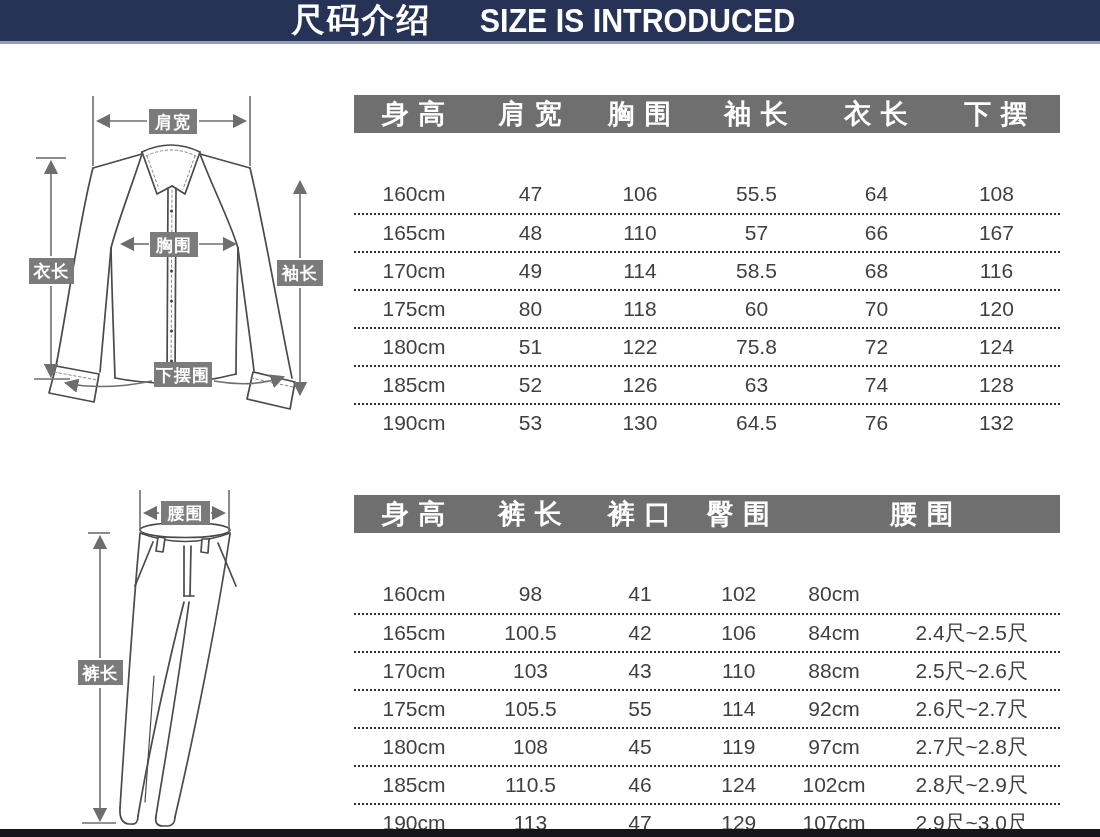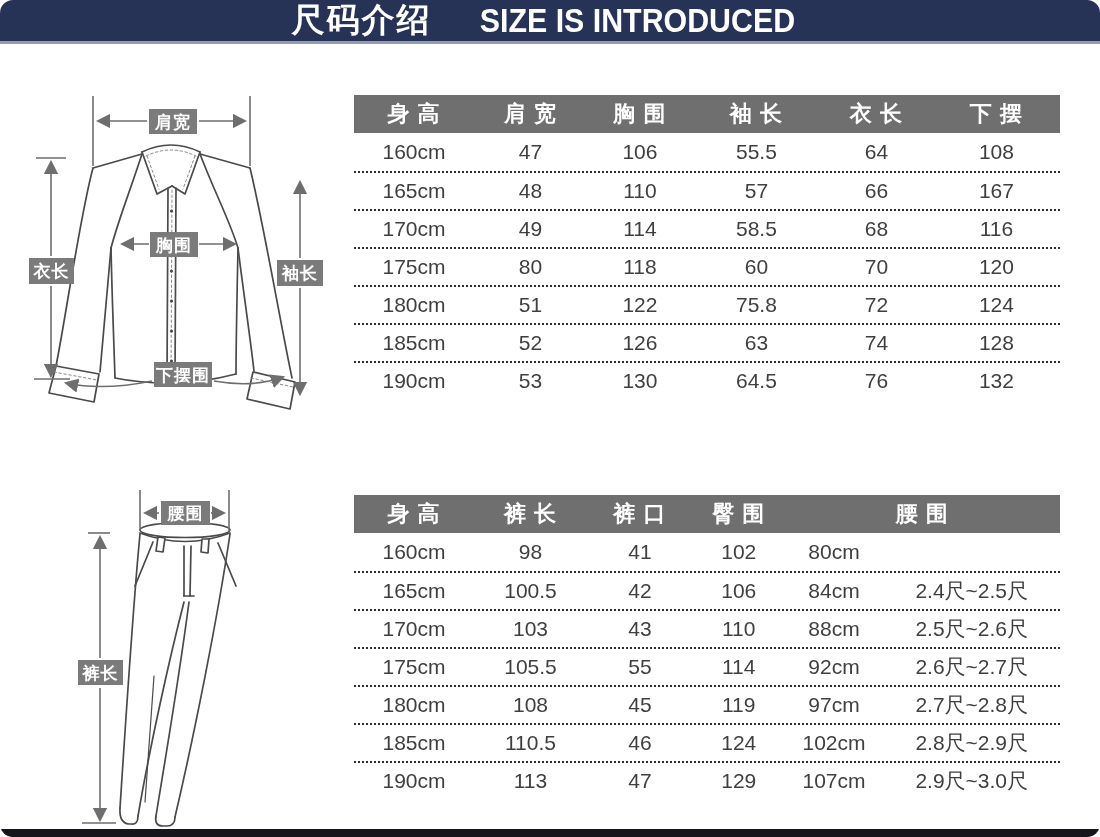--- a/index.html
+++ b/index.html
@@ -1,37 +1,37 @@
 <!DOCTYPE html>
 <html><head>
 <meta charset="utf-8">
 <style>
   * { margin:0; padding:0; box-sizing:border-box; }
   html,body { background:#ffffff; }
   body { font-family:"Liberation Sans", sans-serif; }
-  .page { position:relative; width:1100px; height:837px; background:#ffffff; overflow:hidden;border-radius:13px; }
+  .page { position:relative; width:1100px; height:837px; background:#ffffff; overflow:hidden; }
 
   
   .banner { position:absolute; left:0; top:0; width:1100px; height:44px;
             background:#263357; border-bottom:3px solid #959cb3;
             display:flex; align-items:center; justify-content:center; gap:34px; }
   .banner .cn { color:#ffffff; font-size:33px; font-weight:bold; letter-spacing:2px; }
   .banner .en { color:#ffffff; font-size:33px; font-weight:bold; letter-spacing:0px; transform:scaleX(.92); }
 
   
   .size-table { position:absolute; width:706px; }
   .shirt-table { left:354px; top:95px; }
   .pants-table { left:354px; top:495px; }
   .t-head { display:grid; height:38px; background:#6f6f6f; color:#ffffff;
-            font-size:22px; font-weight:bold; align-items:center; }
+            font-size:27px; font-weight:bold; align-items:center; }
   .t-head > div { text-align:center; letter-spacing:1px; }
   .shirt-table .t-head, .shirt-table .t-row { grid-template-columns:17% 16% 15% 18% 16% 18%; }
   .pants-table .t-head, .pants-table .t-row { grid-template-columns:17% 16% 15% 13% 14% 25%; }
   .t-head.cols5 > .span2 { grid-column:5 / 7; }
-  .t-body { width:100%; }
+  .t-body { width:100%;margin-top:42px; }
   .t-row { display:grid; height:38px; align-items:center; }
   .t-row + .t-row { border-top:2px dotted #2f2f2f; }
   .t-cell { text-align:center; font-size:21px; color:#3f3f3f; }
 
   
   .diagram { position:absolute; }
   #shirt-svg { left:8px; top:66px; }
   #pants-svg { left:58px; top:476px; }
   .outline { fill:none; stroke:#4a4a4a; stroke-width:1.7; stroke-linejoin:round; stroke-linecap:round; }
   .stitch  { fill:none; stroke:#8a8a8a; stroke-width:1; stroke-dasharray:2.5,2.5; }

